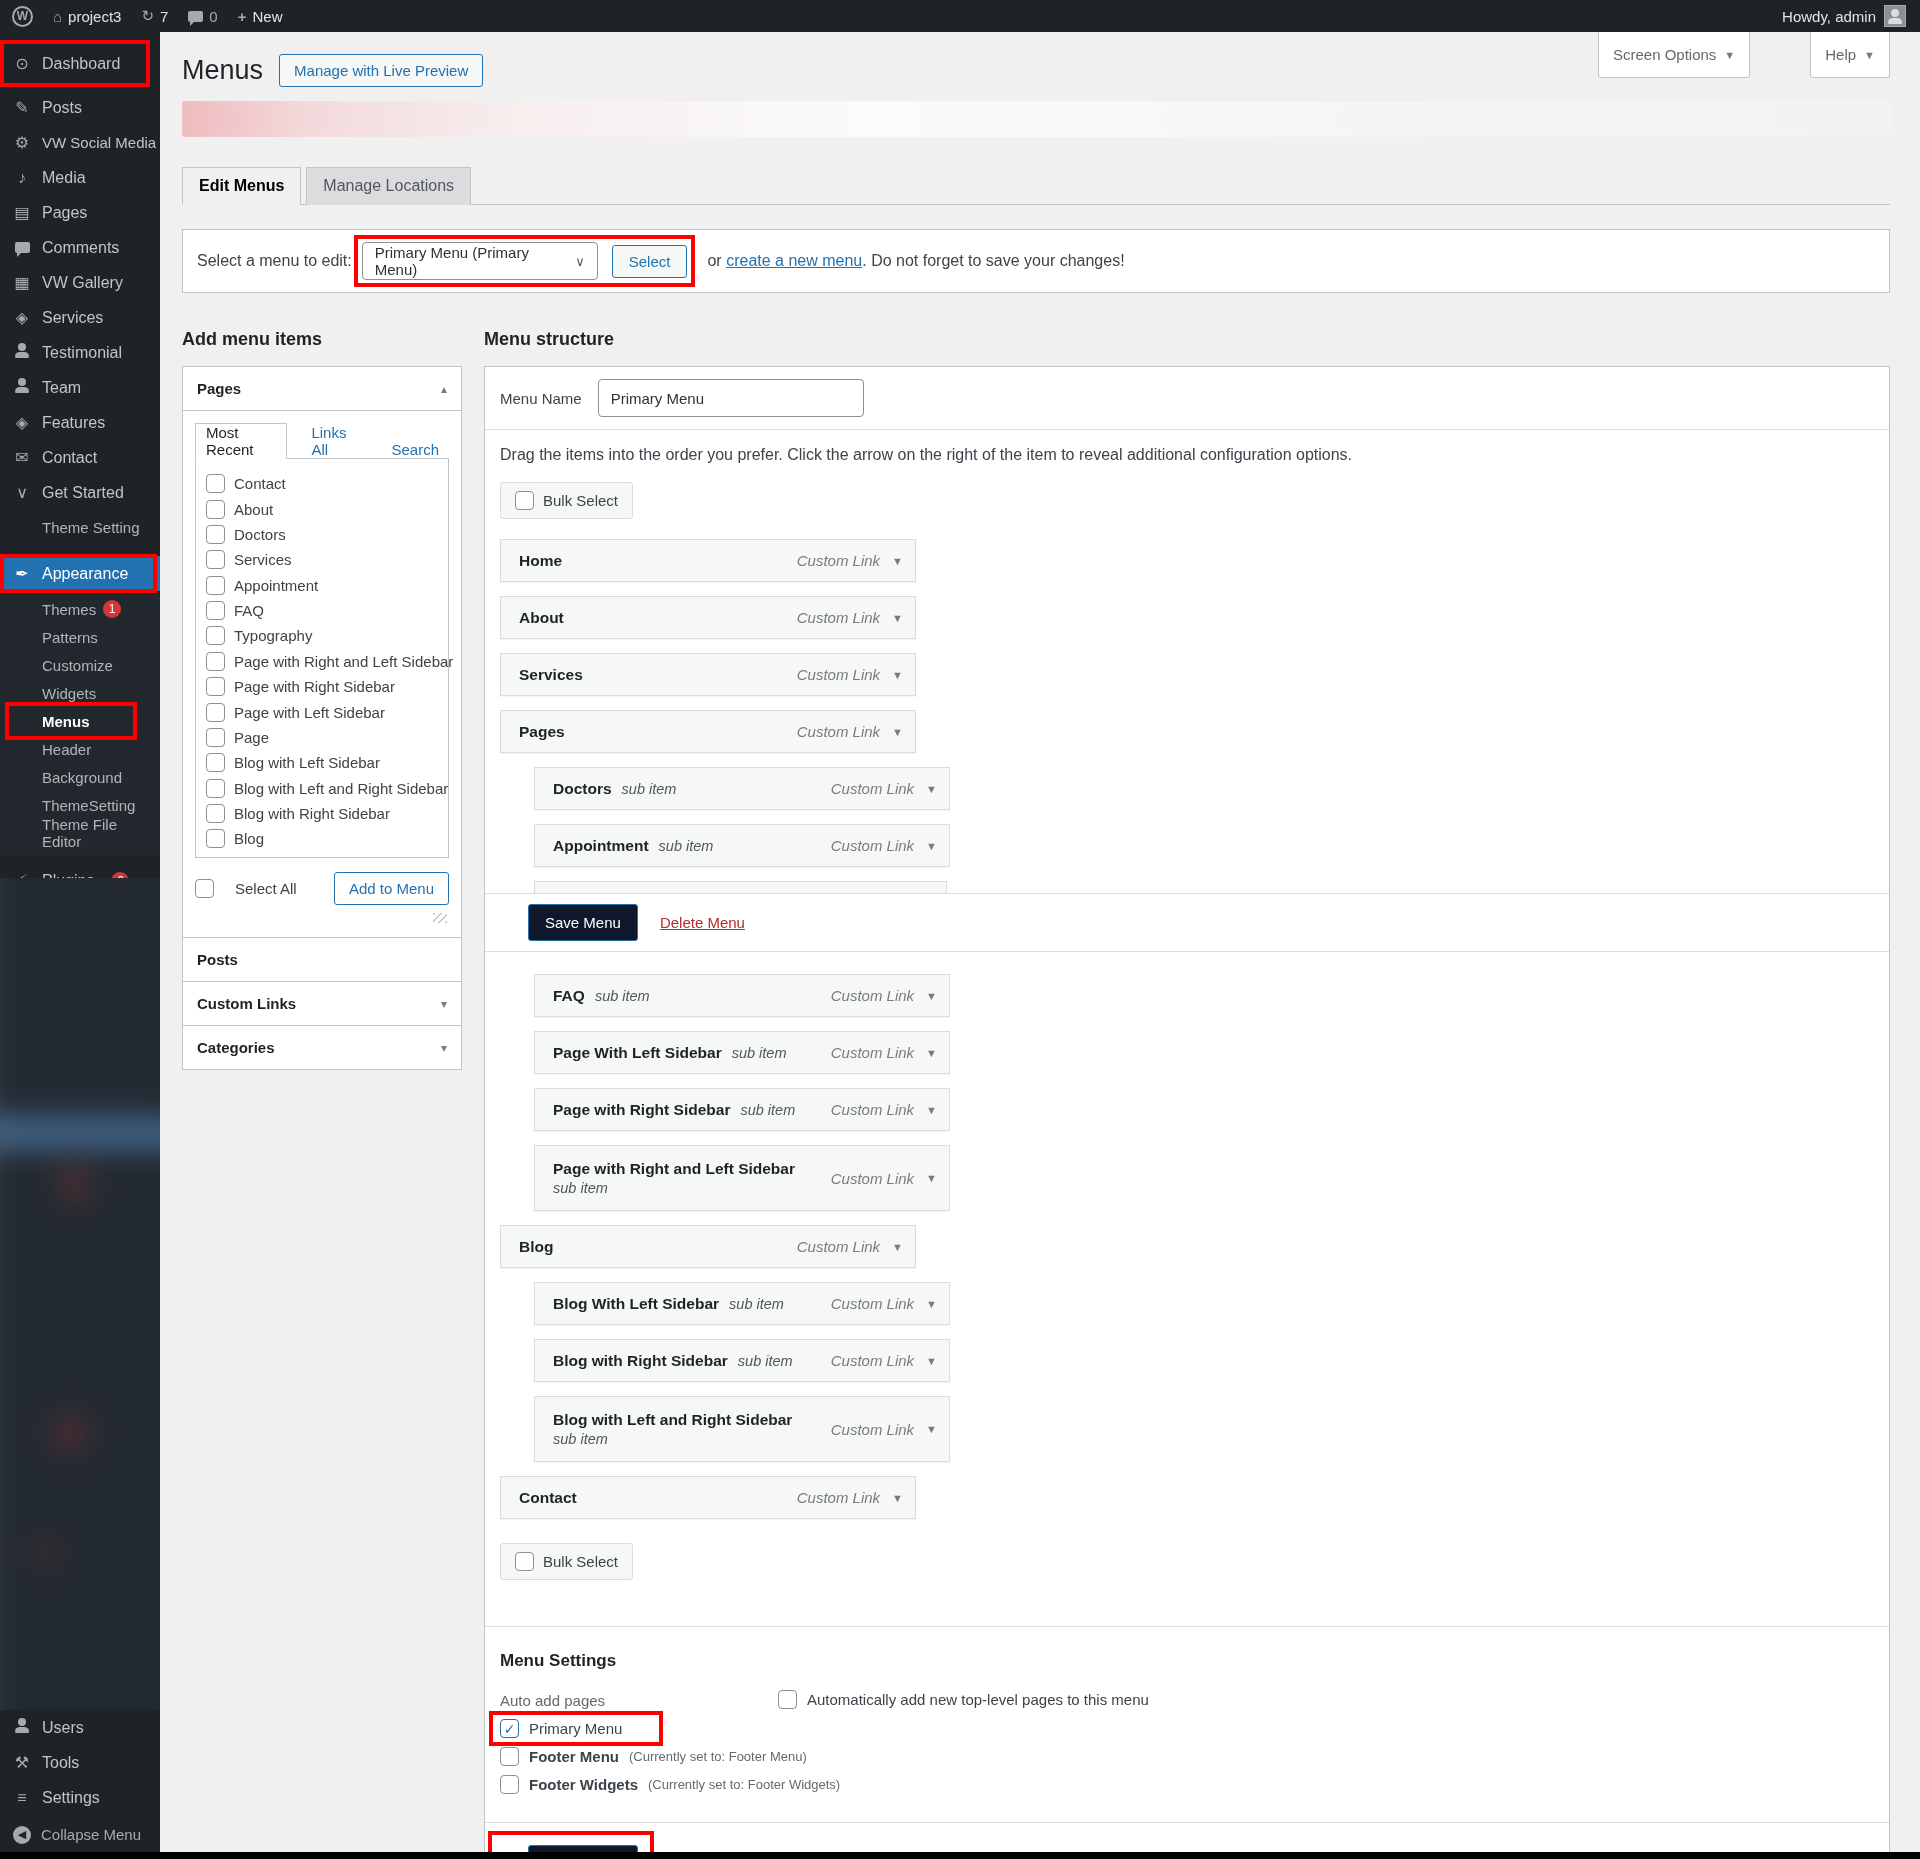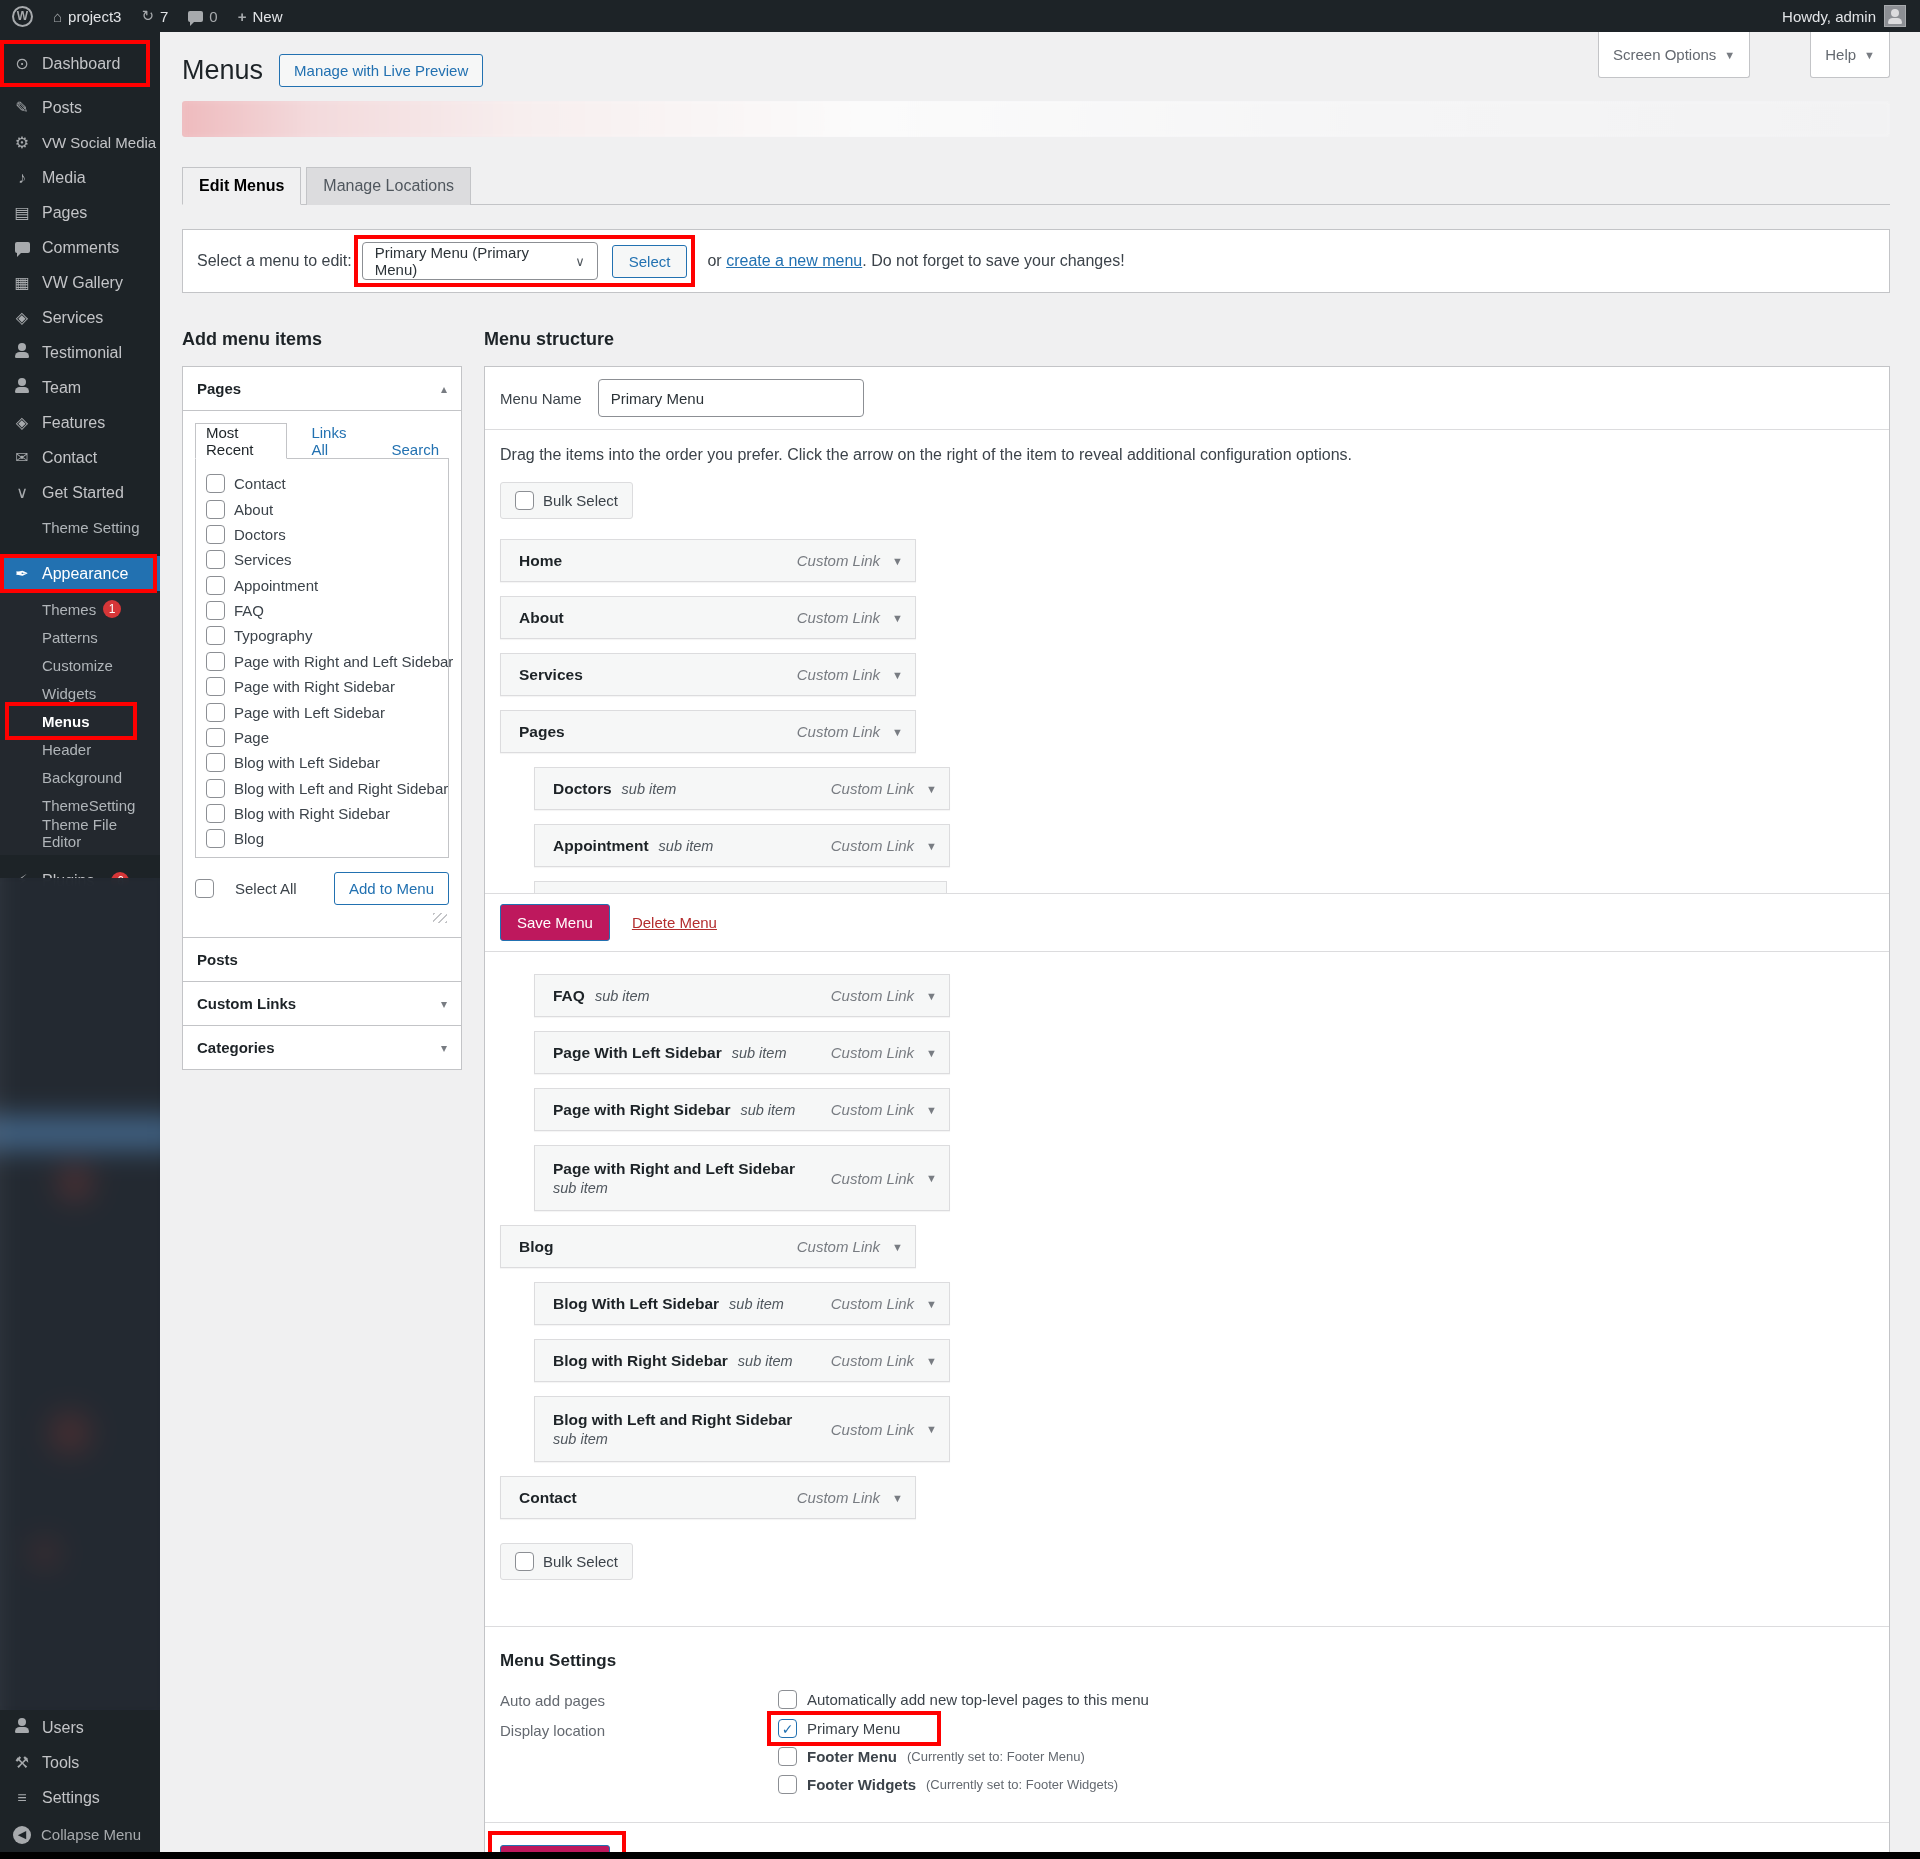--- a/index.html
+++ b/index.html
@@ -115,21 +115,21 @@
   .mi-left { display:flex; align-items:baseline; gap:10px; min-width:0; }
   .mi-left.wrap2 { flex-direction:column; gap:2px; align-items:flex-start; }
   .mi-title { font-size:15.5px; font-weight:bold; color:#1d2327; white-space:nowrap; }
   .mi-sub { font-size:14.5px; font-style:italic; color:#50575e; }
   .mi-right { display:flex; align-items:center; gap:12px;font-style:italic; }
   .mi-type { font-size:15px; color:#787c82; }
   .mi-caret { font-size:11px; color:#787c82; cursor:pointer; }
 
   .sliver { width:413px; height:12px; margin-left:34px; background:#f6f7f7; border:1px solid #dcdcde; border-bottom:none; }
   .savebar { width:calc(100% + 30px); margin:0 -15px 22px; background:#fff; border-top:1px solid #dcdcde; border-bottom:1px solid #dcdcde; padding:10px 15px; display:flex; align-items:center; gap:22px; }
-  .btn-primary { background:#be185d; border:1px solid #2271b1; border-radius:3px; color:#fff; font-size:15px; padding:9px 16px; cursor:pointer; }
+  .btn-primary { background:#0f172a; border:1px solid #2271b1; border-radius:3px; color:#fff; font-size:15px; padding:9px 16px; cursor:pointer;margin-left:28px; }
   a.delete-link { color:#b32d2e; text-decoration:underline; font-size:15px; cursor:pointer; }
 
   .settings-divider { border-top:1px solid #dcdcde; margin:26px -15px 0; }
   .settings-h { font-size:17px; font-weight:600; color:#1d2327; margin:24px 0 18px; }
   .set-row { display:flex; margin-bottom:10px; }
   .set-label { width:278px; flex:0 0 278px; font-size:15px; color:#646970; padding-top:3px; }
   .set-opts { display:flex; flex-direction:column; gap:9px; }
   .opt-row { display:flex; align-items:center; gap:10px; font-size:15px; color:#3c434a; }
   .opt-note { font-size:13px; color:#646970; }
   .final-actions { border-top:1px solid #dcdcde; margin:28px -15px 0; padding:22px 15px 0; display:flex; align-items:center; gap:26px; }
@@ -609,21 +609,20 @@
           <div class="settings-h">Menu Settings</div>
 
           <div class="set-row">
             <span class="set-label">Auto add pages</span>
             <span class="opt-row">
               <span class="cb"></span>
               <span>Automatically add new top-level pages to this menu</span>
             </span>
           </div>
           <div class="set-row">
-            <span class="set-label">Display location</span>
             <span class="set-opts">
               <span class="opt-row annot annot-primary">
                 <span class="cb checked">
                     <span>✓</span>
                   </span>
                 <span>Primary Menu</span>
               </span>
               <span class="opt-row">
                 <span class="cb"></span>
                 <span style="font-weight:bold;color:#3c434a;">Footer Menu</span>

